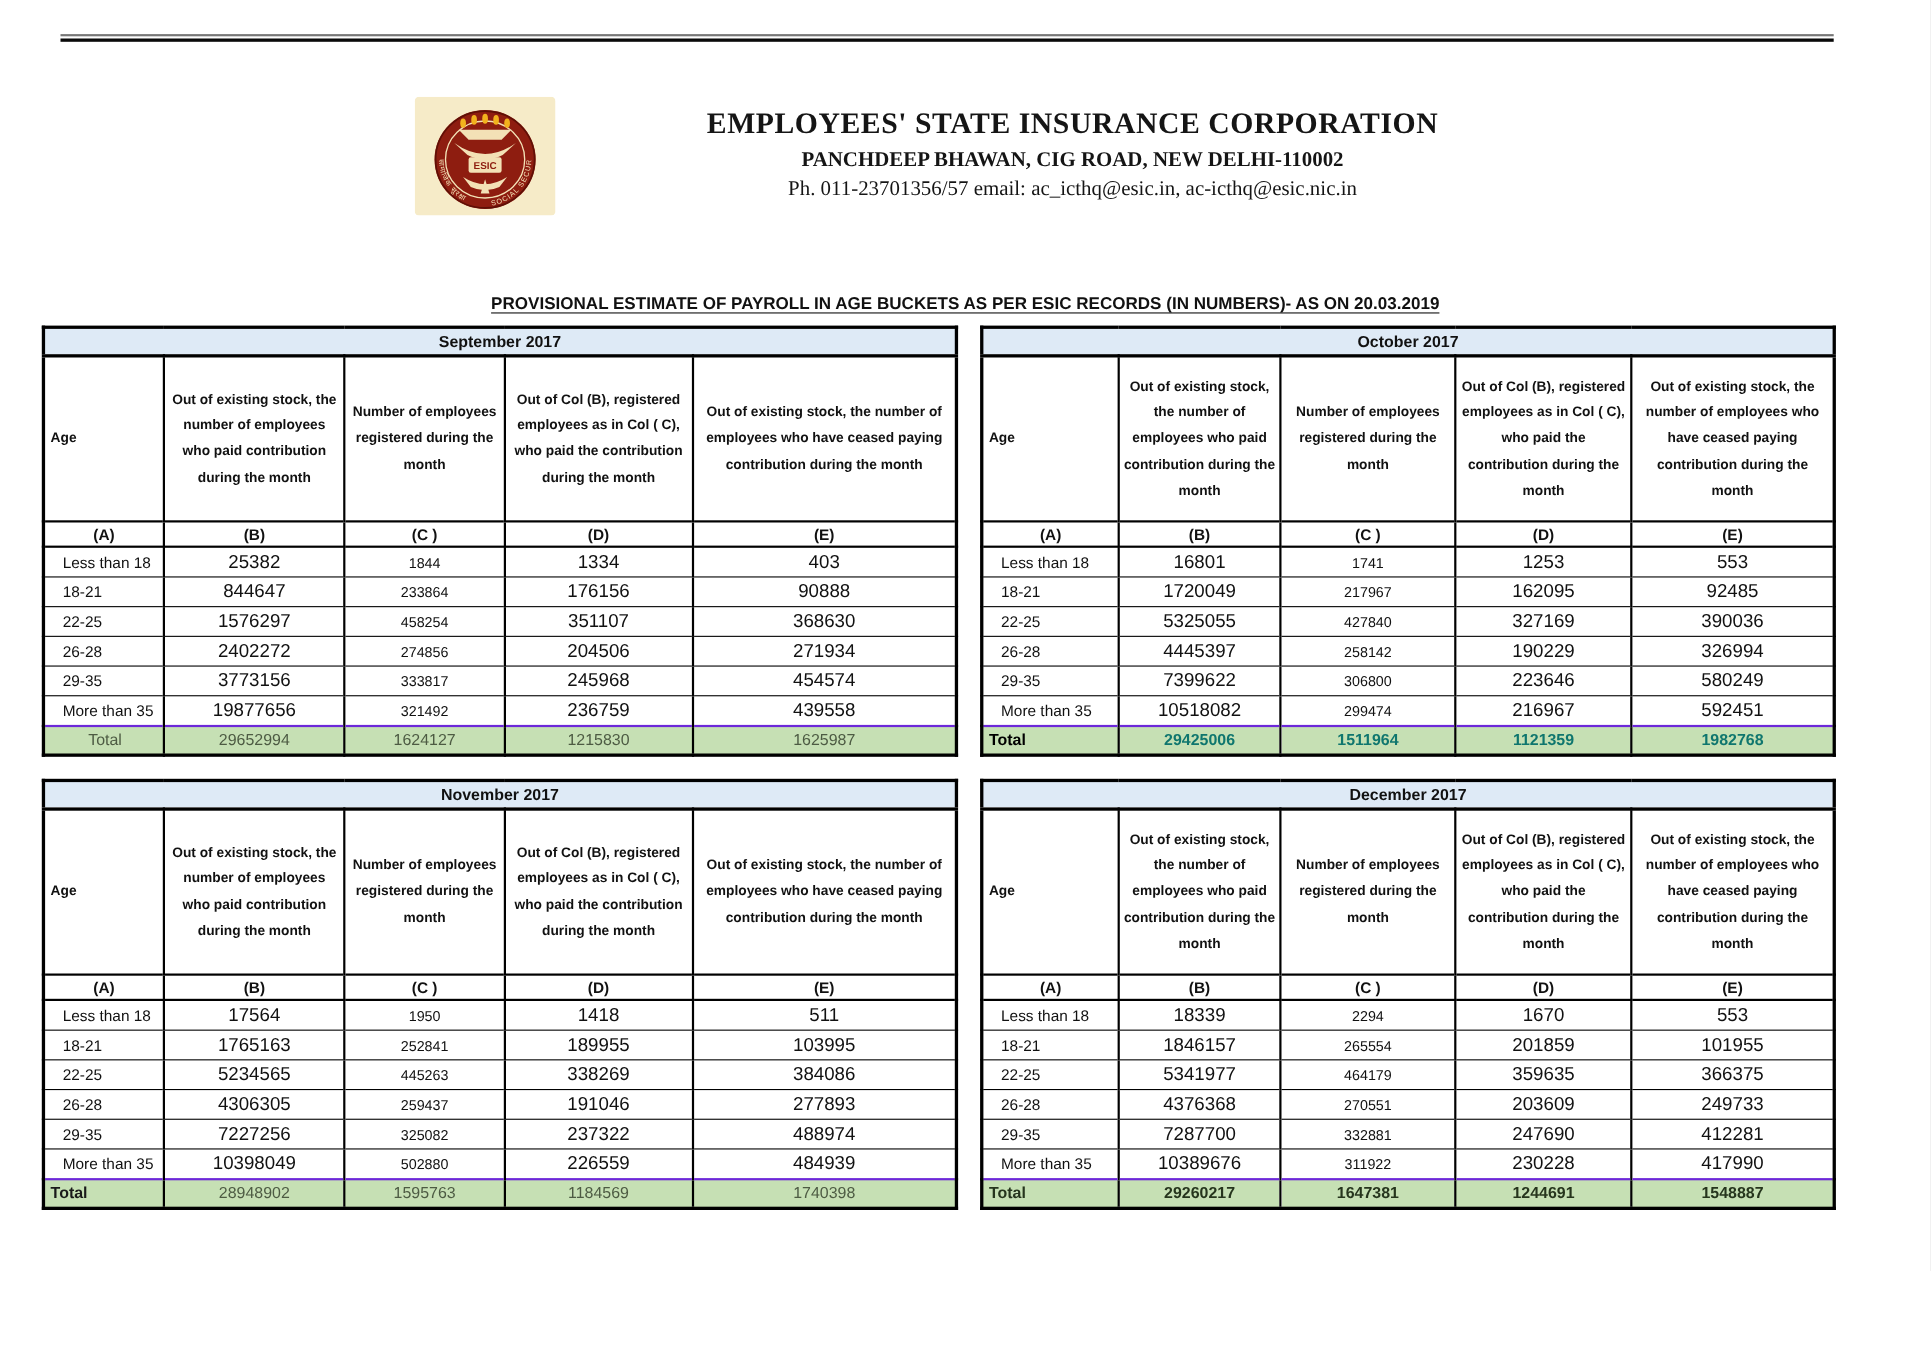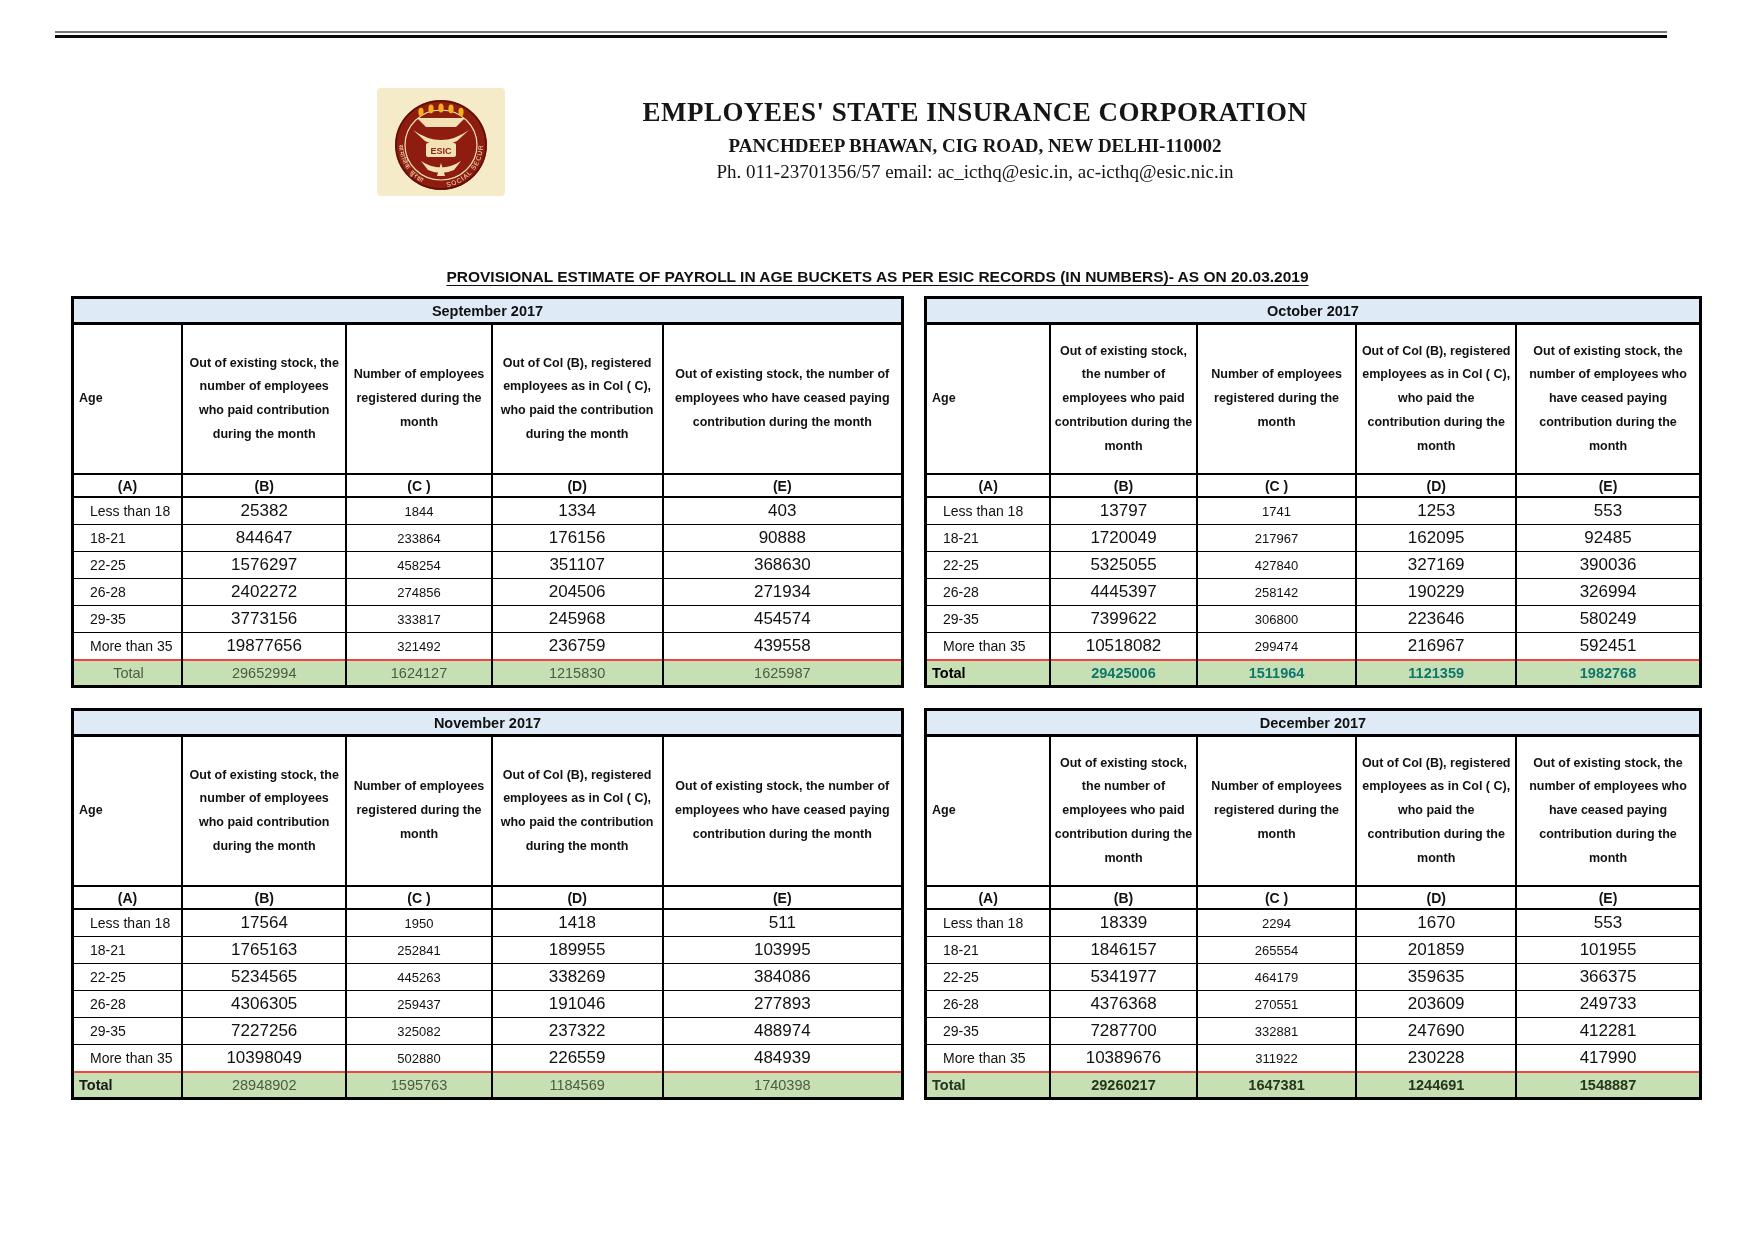--- a/index.html
+++ b/index.html
@@ -26,21 +26,21 @@
   .org-addr{font-size:19px;font-weight:700;margin-top:7px;}
   .org-contact{font-size:19px;font-weight:400;margin-top:4px;}
   
   .doc-title{
     position:absolute;left:0;top:268px;width:100%;text-align:center;
     font-size:15.5px;font-weight:700;
     text-decoration:underline;text-underline-offset:3px;
   }
   
   .tables{
-    position:absolute;left:71px;top:296px;width:1617px;
+    position:absolute;left:38px;top:296px;width:1617px;
     display:grid;grid-template-columns:833px 778px;column-gap:22px;row-gap:20px;gap:20px;
   }
   table.month-table{
     width:100%;border-collapse:collapse;table-layout:fixed;
     border:3px solid #000;
   }
   .month-table th,.month-table td{
     border-left:2px solid #000;border-right:2px solid #000;
     border-top:1px solid #000;border-bottom:1px solid #000;
     padding:0 3px;overflow:hidden;
@@ -58,21 +58,21 @@
   tr.letters th{
     height:21px;font-size:14px;font-weight:700;text-align:center;
     border-top:2px solid #000;border-bottom:2px solid #000;
   }
   tbody td{height:26px;}
   tbody td.c0{font-size:14px;text-align:left;padding-left:16px;}
   tbody td.c1,tbody td.c3,tbody td.c4{font-size:17px;text-align:center;}
   tbody td.c2{font-size:13px;text-align:center;}
   tr.total-row td{
     background:var(--totalbg,#C6E0B4);height:24px;font-size:14.5px;
-    text-align:center;border-top:2px solid #ef4444;
+    text-align:center;border-top:2px solid #6d28d9;
   }
   tr.total-row td.total-label{text-align:left;padding-left:5px;}
   
   .tv-sep tr.total-row td{color:#4d5b43;font-weight:400;}
   .tv-sep tr.total-row td.total-label{text-align:center;}
   .tv-oct tr.total-row td{color:#0f766e;font-weight:700;}
   .tv-oct tr.total-row td.total-label{color:#000;}
   .tv-nov tr.total-row td{color:#4d5b43;font-weight:400;}
   .tv-nov tr.total-row td.total-label{color:#1a1a1a;font-weight:700;}
   .tv-dec tr.total-row td{color:#26351d;font-weight:700;}
@@ -235,21 +235,21 @@
           <th>(A)</th>
           <th>(B)</th>
           <th>(C )</th>
           <th>(D)</th>
           <th>(E)</th>
         </tr>
       </thead>
       <tbody>
           <tr>
             <td class="c0">Less than 18</td>
-            <td class="c1">13797</td>
+            <td class="c1">16801</td>
             <td class="c2">1741</td>
             <td class="c3">1253</td>
             <td class="c4">553</td>
           </tr>
           <tr>
             <td class="c0">18-21</td>
             <td class="c1">1720049</td>
             <td class="c2">217967</td>
             <td class="c3">162095</td>
             <td class="c4">92485</td>

